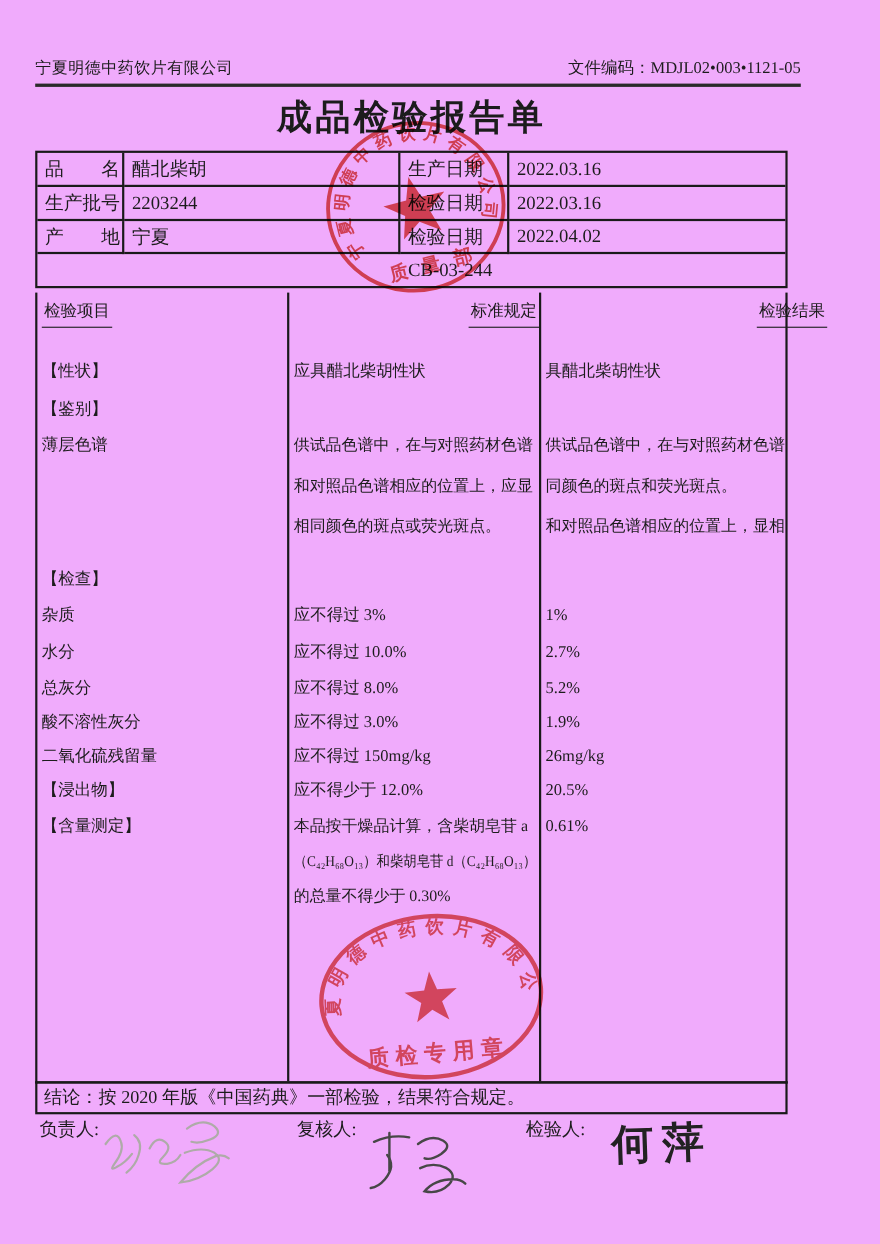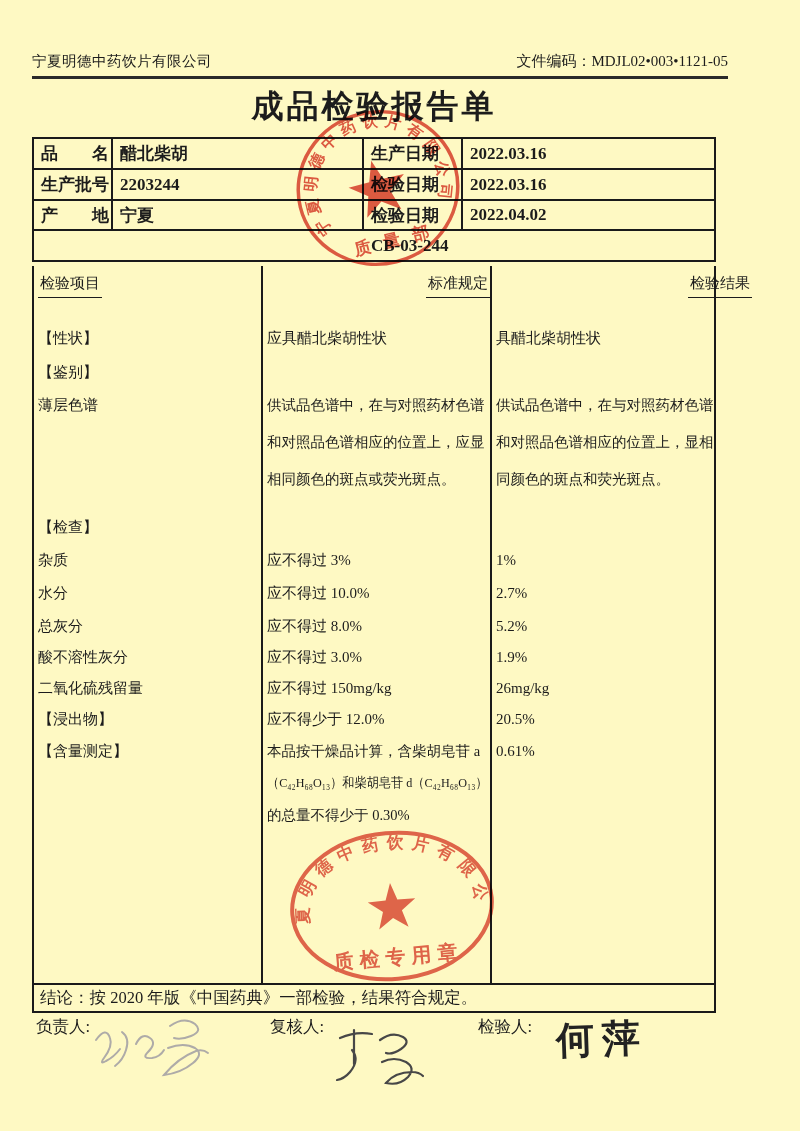--- a/index.html
+++ b/index.html
@@ -1,29 +1,29 @@
 <!DOCTYPE html>
 <html><head>
 <meta charset="utf-8">
 <style>
   html,body{margin:0;padding:0;background:#fff;}
-  .page{position:relative;width:800px;height:1131px;background:#fef9c3;overflow:hidden;
+  .page{position:relative;width:800px;height:1131px;background:#f0abfc;overflow:hidden;
         font-family:"Liberation Serif","DejaVu Serif",serif;color:#1c1c1c;}
   
   .hdr-company{position:absolute;left:32px;top:52px;font-size:14.5px;letter-spacing:.5px;}
   .hdr-code{position:absolute;right:72px;top:52px;font-size:15px;}
   .hdr-rule{position:absolute;left:32px;top:76px;width:696px;height:2.5px;background:#2a2a2a;}
   .title{position:absolute;left:32px;top:85px;width:684px;margin:0;text-align:center;
          font-size:32px;font-weight:bold;letter-spacing:3px;}
   
   .info-table{position:absolute;left:32px;top:137px;width:684px;border:2px solid #1a1a1a;
               display:grid;grid-template-columns:79px 251px 99px 251px;grid-auto-rows:auto;
               box-sizing:border-box;font-size:17px;}
   .ic{border-right:2px solid #1a1a1a;border-bottom:2px solid #1a1a1a;display:flex;
-      align-items:center;padding-left:7px;box-sizing:border-box;font-weight:bold;}
+      align-items:center;padding-left:7px;box-sizing:border-box;}
   .ic.h31{height:31px}.ic.h30{height:30px}.ic.h29{height:29px}
   .ic.lastcol{border-right:none}.ic.lastrow{border-bottom:none}
   .ic.span2a{grid-column:1/3}.ic.span2b{grid-column:3/5}
   
   .spec{position:absolute;left:32px;top:266px;width:684px;height:719px;box-sizing:border-box;
         border:2px solid #1a1a1a;border-top:none;font-size:15px;padding-left:39px;}
   .vline{position:absolute;top:0;bottom:0;width:2px;background:#1a1a1a;}
   .v1{left:227px}.v2{left:456px}
   .sline{position:absolute;line-height:24px;white-space:nowrap;}
   .col-item{left:4px;}
@@ -95,22 +95,22 @@
     <div class="sline col-item" style="top:94px">【鉴别】</div>
 
     <div class="sline col-item" style="top:127px">薄层色谱</div>
     <div class="para col-std" style="top:121px">
       <div>供试品色谱中，在与对照药材色谱</div>
       <div>和对照品色谱相应的位置上，应显</div>
       <div>相同颜色的斑点或荧光斑点。</div>
     </div>
     <div class="para col-res" style="top:121px">
       <div>供试品色谱中，在与对照药材色谱</div>
+      <div>同颜色的斑点和荧光斑点。</div>
       <div>和对照品色谱相应的位置上，显相</div>
-      <div>同颜色的斑点和荧光斑点。</div>
     </div>
 
     <div class="sline col-item" style="top:249px">【检查】</div>
 
     <div class="sline col-item" style="top:282px">杂质</div>
     <div class="sline col-std" style="top:282px">应不得过 3%</div>
     <div class="sline col-res" style="top:282px">1%</div>
 
     <div class="sline col-item" style="top:315px">水分</div>
     <div class="sline col-std" style="top:315px">应不得过 10.0%</div>

